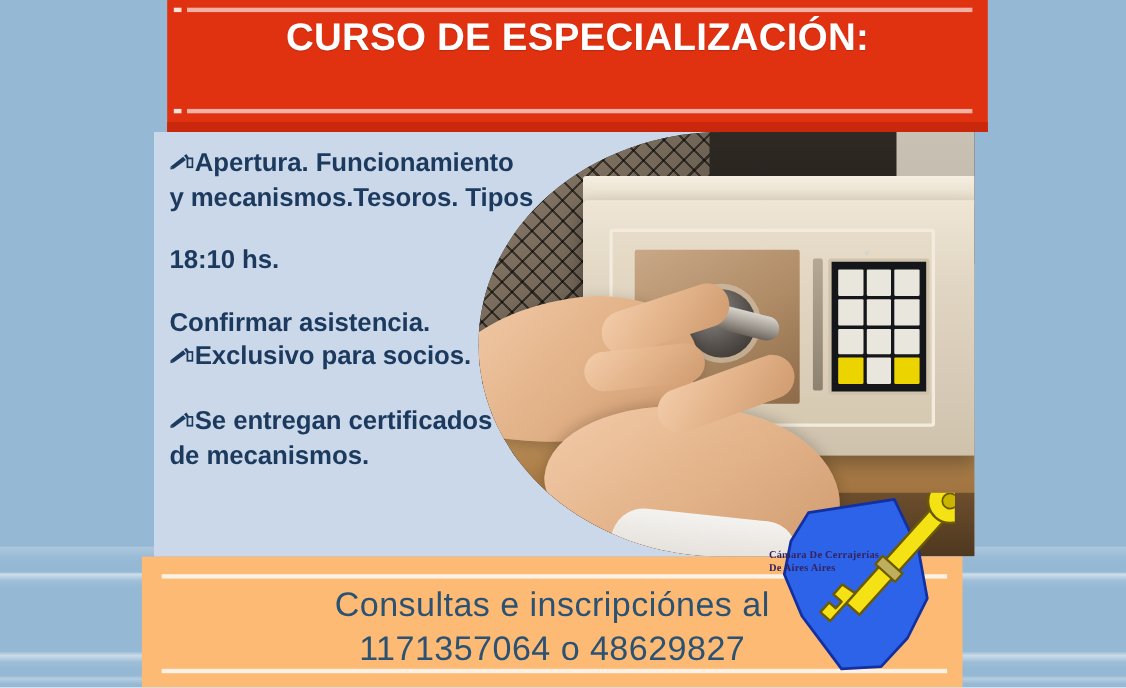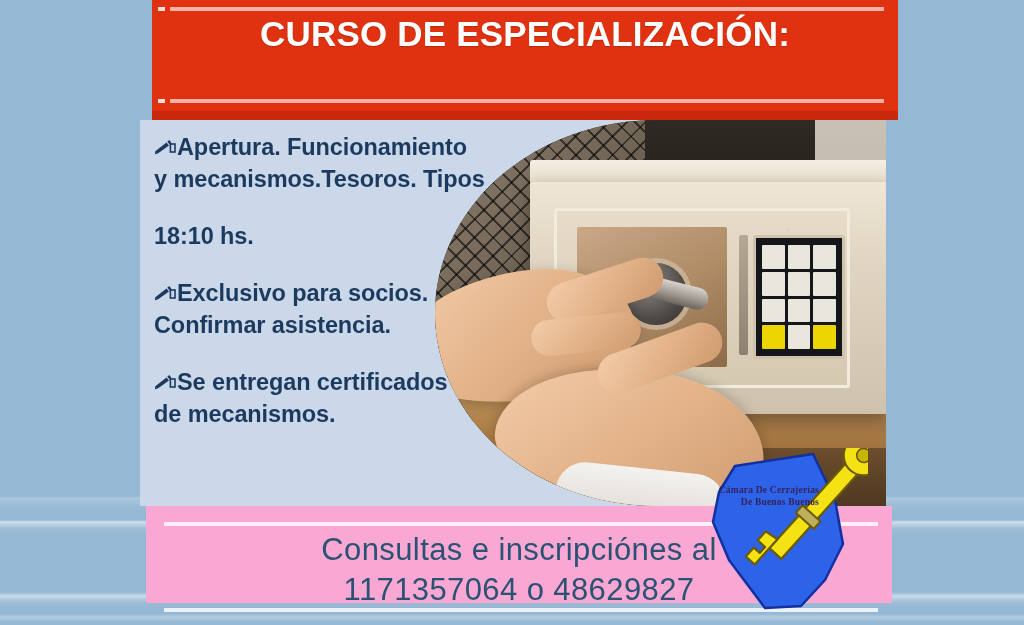--- a/index.html
+++ b/index.html
@@ -303,25 +303,25 @@
     left: 120px; top: 348px;
     width: 170px; height: 60px;
     background: linear-gradient(180deg,#f4f2ef 0%, #ddd8d2 100%);
     border-radius: 30px;
     transform: rotate(6deg);
   }
 
   
   .contact-band {
     position: absolute;
-    left: 146px;
+    left: 129px;
     top: 506px;
     width: 746px;
-    height: 97px;
-    background: #f9a8d4;
+    height: 119px;
+    background: #fdba74;
   }
   .contact-rule {
     position: absolute;
     left: 18px;
     right: 14px;
     height: 4px;
     background: rgba(255,255,255,0.80);
   }
   .contact-rule.r1 { top: 16px; }
   .contact-rule.r2 { top: 102px; }
@@ -344,23 +344,23 @@
     position: absolute;
     left: 693px;
     top: 448px;
     width: 175px;
     height: 172px;
   }
   .logo svg { display: block; }
   .logo-text {
     position: absolute;
     left: 6px;
-    top: 36px;
+    top: 51px;
     width: 120px;
-    text-align: right;
+    text-align: left;
     color: #36225c;
     font-family: "Liberation Serif", serif;
     font-weight: bold;
     font-size: 9.5px;
     line-height: 12px;
     letter-spacing: 0.2px;
   }
   .logo-text .line { display: block; }
 </style>
 </head>
@@ -397,31 +397,31 @@
           </span><span>Apertura. Funcionamiento</span>
         </span>
         <span class="bullet-line">y mecanismos.Tesoros. Tipos</span>
       </div>
 
       <div class="bullet-item">
         <span class="bullet-line">18:10 hs.</span>
       </div>
 
       <div class="bullet-item">
+        <span class="bullet-line">Confirmar asistencia.</span>
         <span class="bullet-line">
           <span class="pen-icon">
             <svg width="22" height="18" viewBox="0 0 22 18" aria-hidden="true">
               <path d="M1 12.5 L12.5 3.5 L15 6.5 L3.8 14.6 Z" fill="#1c3a5e"></path>
               <path d="M13.3 2.6 L15.4 1.1 L17.6 4.2 L15.6 5.6 Z" fill="#1c3a5e"></path>
               <rect x="16.4" y="5.0" width="4.6" height="8.0" fill="none" stroke="#1c3a5e" stroke-width="1.6"></rect>
               <path d="M1 12.5 L1 15.2 L3.8 14.6 Z" fill="#1c3a5e"></path>
             </svg>
           </span><span>Exclusivo para socios.</span>
         </span>
-        <span class="bullet-line">Confirmar asistencia.</span>
       </div>
 
       <div class="bullet-item">
         <span class="bullet-line">
           <span class="pen-icon">
             <svg width="22" height="18" viewBox="0 0 22 18" aria-hidden="true">
               <path d="M1 12.5 L12.5 3.5 L15 6.5 L3.8 14.6 Z" fill="#1c3a5e"></path>
               <path d="M13.3 2.6 L15.4 1.1 L17.6 4.2 L15.6 5.6 Z" fill="#1c3a5e"></path>
               <rect x="16.4" y="5.0" width="4.6" height="8.0" fill="none" stroke="#1c3a5e" stroke-width="1.6"></rect>
               <path d="M1 12.5 L1 15.2 L3.8 14.6 Z" fill="#1c3a5e"></path>
@@ -502,17 +502,17 @@
         <circle cx="78" cy="-38" r="13" fill="#f5e215" stroke="#6b5a00" stroke-width="2.2"></circle>
         <circle cx="114" cy="-38" r="13" fill="#f5e215" stroke="#6b5a00" stroke-width="2.2"></circle>
         <circle cx="96" cy="-52" r="12" fill="#f5e215" stroke="#6b5a00" stroke-width="2.2"></circle>
         <circle cx="96" cy="-22" r="7" fill="#c9b400" stroke="#6b5a00" stroke-width="1.6"></circle>
         <circle cx="78" cy="-38" r="5" fill="#c9b400" stroke="#6b5a00" stroke-width="1.4"></circle>
         <circle cx="114" cy="-38" r="5" fill="#c9b400" stroke="#6b5a00" stroke-width="1.4"></circle>
       </g>
     </svg>
     <div class="logo-text">
       <span class="line">Cámara De Cerrajerías</span>
-      <span class="line">De Buenos Buenos</span>
+      <span class="line">De Aires Aires</span>
     </div>
   </div>
 
 </div>
 
 </body></html>

